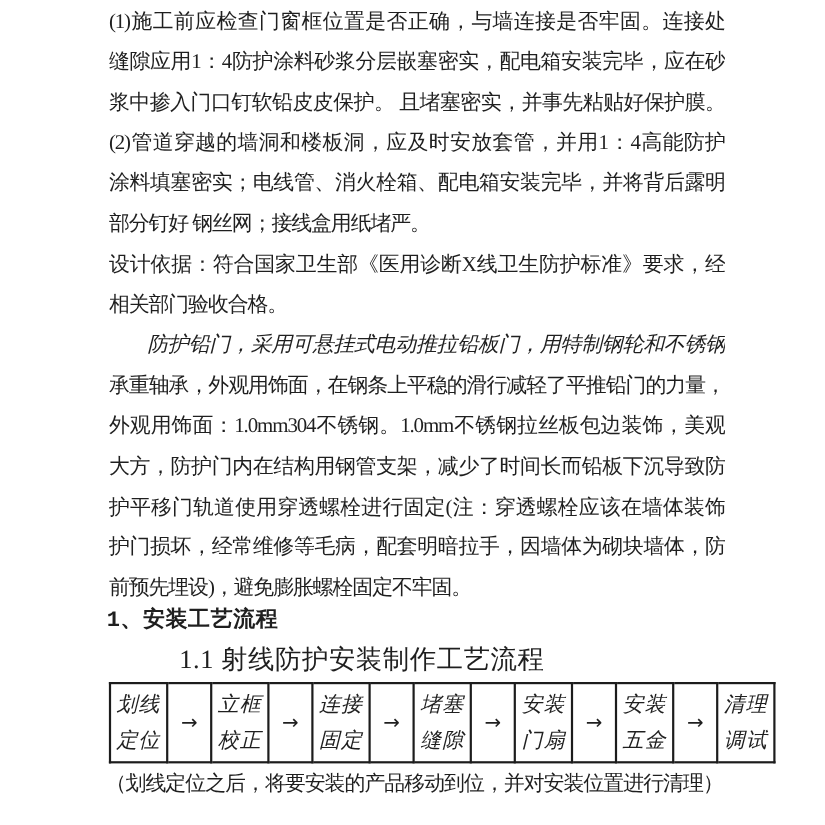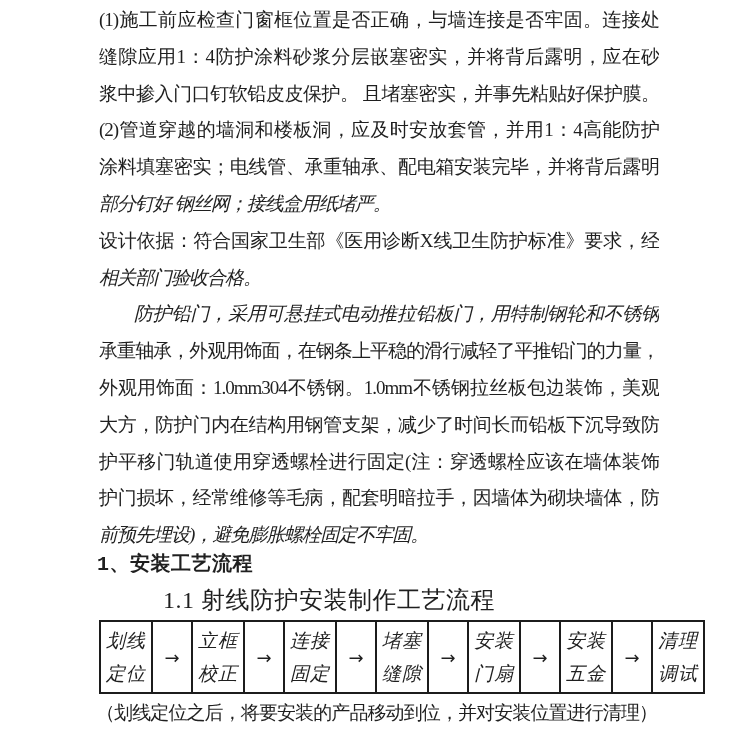--- a/index.html
+++ b/index.html
@@ -6,21 +6,21 @@
   body{
     width:750px;height:750px;position:relative;overflow:hidden;
     background:#ffffff;color:#1f1f1f;
     font-family:"Liberation Serif","DejaVu Serif",serif;
   }
   .bodytext{position:absolute;left:99px;top:2px;width:560px;}
   .line{
     height:36.8px;line-height:36.8px;font-size:19px;letter-spacing:-1px;
     text-align:justify;text-align-last:justify;overflow:hidden;
   }
-  .line.end{text-align-last:left;font-style:italic;}
+  .line.end{text-align-last:left;}
   .line.indent{text-indent:35px;font-style:italic;}
   .heading{
     position:absolute;left:97px;top:552px;
     font-family:Liberation Mono, monospace;
     font-weight:bold;font-size:20px;line-height:26px;letter-spacing:0.5px;
   }
   .subheading{
     position:absolute;left:163px;top:588px;
     font-size:24px;line-height:25px;letter-spacing:0.5px;
   }
@@ -38,24 +38,24 @@
     position:absolute;left:96px;top:698px;width:561px;
     font-size:19px;letter-spacing:-1px;line-height:30px;
     text-align:justify;text-align-last:justify;overflow:hidden;
   }
 </style>
 </head>
 <body>
 
 <div class="bodytext">
   <div class="line">(1)施工前应检查门窗框位置是否正确，与墙连接是否牢固。连接处</div>
-  <div class="line">缝隙应用1：4防护涂料砂浆分层嵌塞密实，并将背后露明，应在砂</div>
+  <div class="line">缝隙应用1：4防护涂料砂浆分层嵌塞密实，配电箱安装完毕，应在砂</div>
   <div class="line">浆中掺入门口钉软铅皮皮保护。 且堵塞密实，并事先粘贴好保护膜。</div>
   <div class="line">(2)管道穿越的墙洞和楼板洞，应及时安放套管，并用1：4高能防护</div>
-  <div class="line">涂料填塞密实；电线管、承重轴承、配电箱安装完毕，并将背后露明</div>
+  <div class="line">涂料填塞密实；电线管、消火栓箱、配电箱安装完毕，并将背后露明</div>
   <div class="line end">部分钉好 钢丝网；接线盒用纸堵严。</div>
   <div class="line">设计依据：符合国家卫生部《医用诊断X线卫生防护标准》要求，经</div>
   <div class="line end">相关部门验收合格。</div>
   <div class="line indent">防护铅门，采用可悬挂式电动推拉铅板门，用特制钢轮和不锈钢</div>
   <div class="line">承重轴承，外观用饰面，在钢条上平稳的滑行减轻了平推铅门的力量，</div>
   <div class="line">外观用饰面：1.0mm304不锈钢。1.0mm不锈钢拉丝板包边装饰，美观</div>
   <div class="line">大方，防护门内在结构用钢管支架，减少了时间长而铅板下沉导致防</div>
   <div class="line">护平移门轨道使用穿透螺栓进行固定(注：穿透螺栓应该在墙体装饰</div>
   <div class="line">护门损坏，经常维修等毛病，配套明暗拉手，因墙体为砌块墙体，防</div>
   <div class="line end">前预先埋设)，避免膨胀螺栓固定不牢固。</div>

